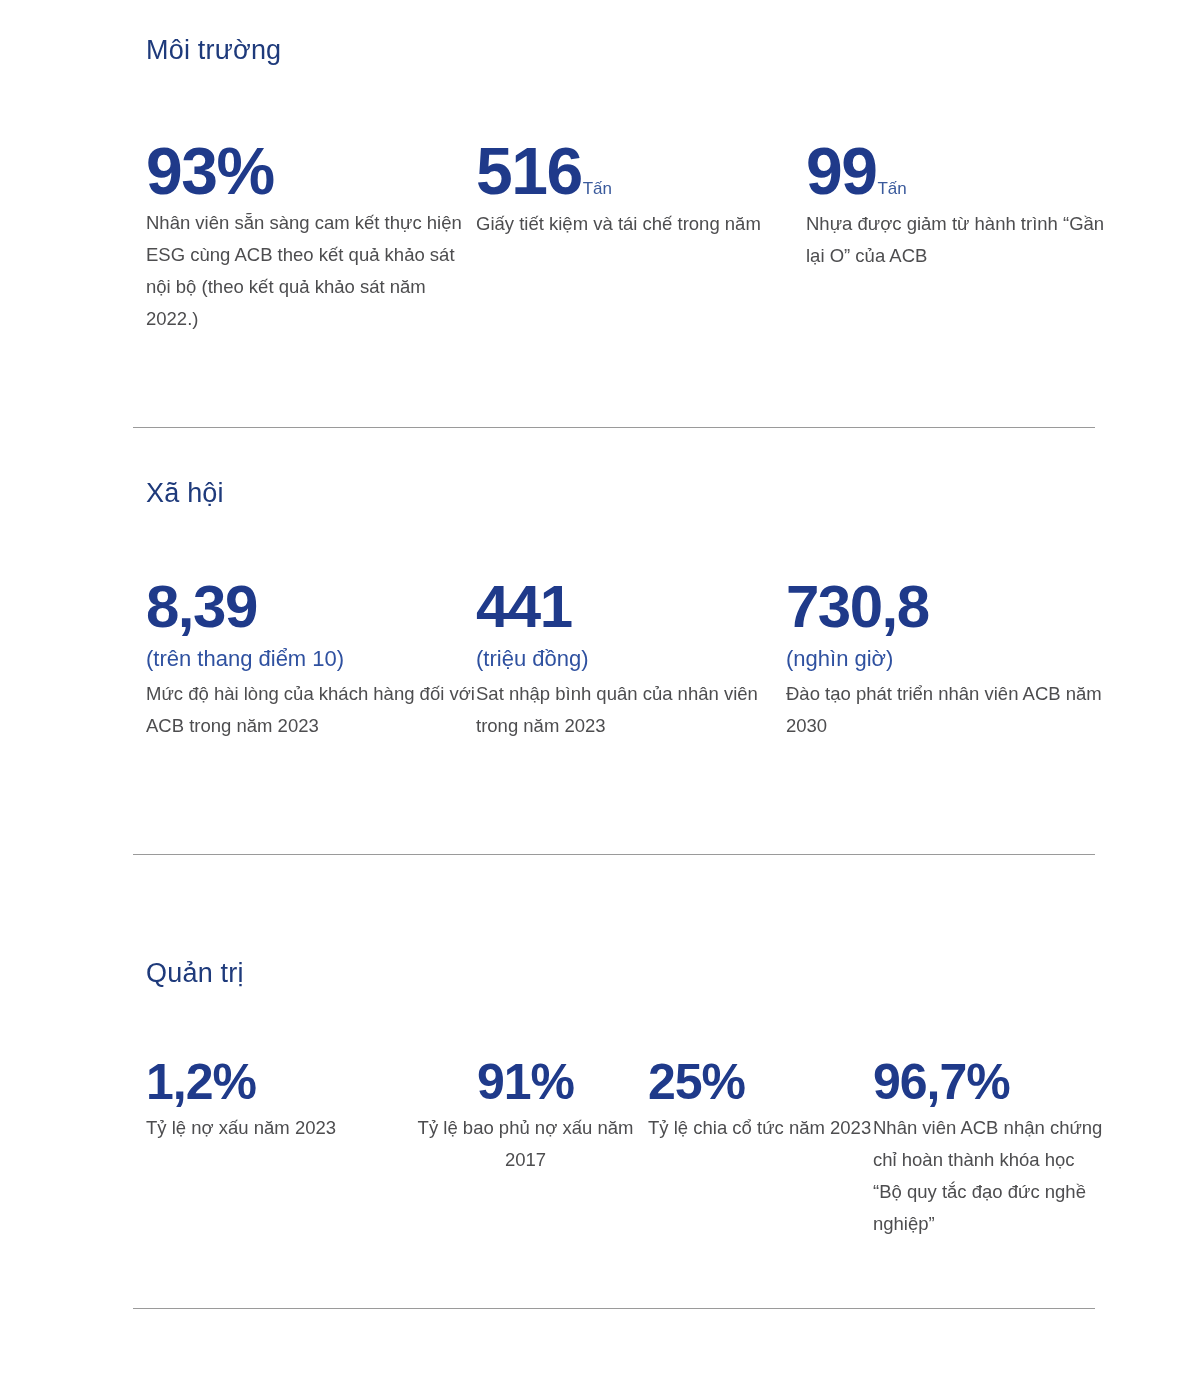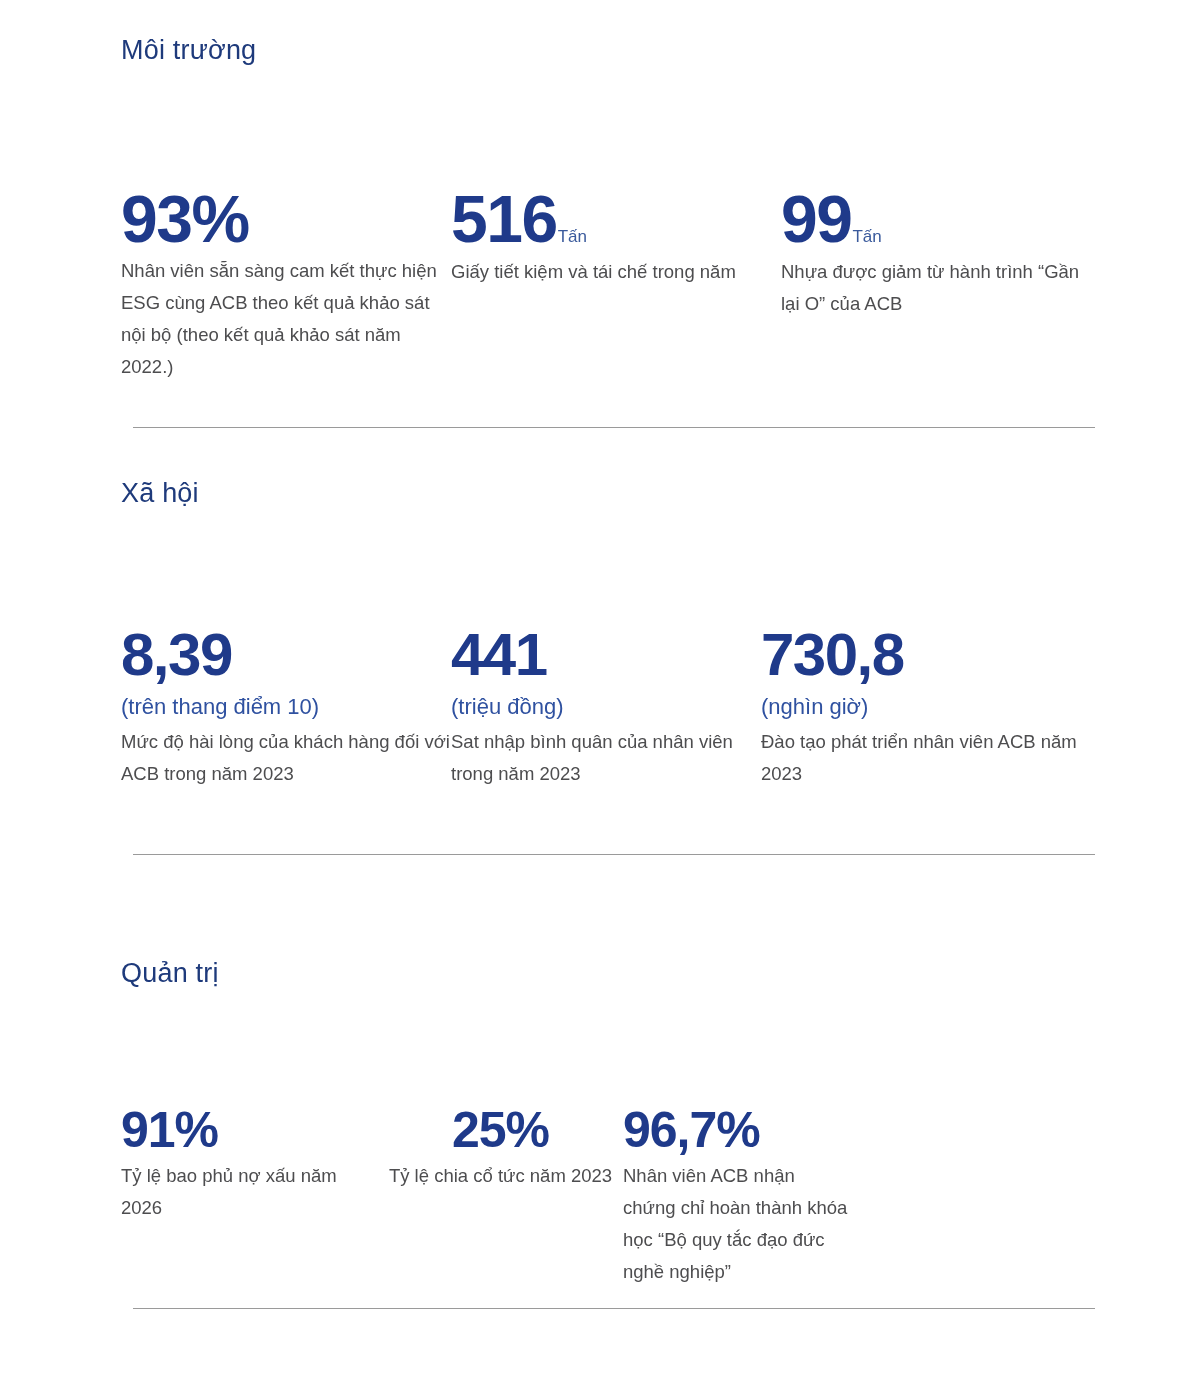--- a/index.html
+++ b/index.html
@@ -18,42 +18,41 @@
 
   .page {
     position: relative;
     width: 1200px;
     height: 1380px;
     box-sizing: border-box;
   }
 
   .section {
     position: absolute;
-    left: 121px;
+    left: 146px;
     width: 962px;
   }
 
   .section-heading {
     color: #1e3a7b;
     font-size: 27px;
     font-weight: 500;
     letter-spacing: 0.2px;
     line-height: 1.2;
     margin: 0;
     white-space: nowrap;
   }
 
   .stats-row {
     display: flex;
     align-items: flex-start;
   }
 
   .stat {
     box-sizing: border-box;
-    margin-top: 48px;
   }
 
   .stat-value-line {
     display: block;
     line-height: 1;
     white-space: nowrap;
   }
 
   .stat-number {
     color: #1f3a8a;
@@ -189,39 +188,45 @@
         </span>
         <span class="stat-unit-block">(triệu đồng)</span>
         <span class="stat-desc">Sat nhập bình quân của nhân viên trong năm 2023</span>
       </div>
 
       <div class="stat">
         <span class="stat-value-line">
           <span class="stat-number">730,8</span>
         </span>
         <span class="stat-unit-block">(nghìn giờ)</span>
-        <span class="stat-desc">Đào tạo phát triển nhân viên ACB năm 2023</span>
+        <span class="stat-desc">Đào tạo phát triển nhân viên ACB năm 2030</span>
       </div>
 
     </div>
   </div>
 
   <hr class="divider" id="divider-2">
 
   <div class="section" id="section-governance">
     <h2 class="section-heading">Quản trị</h2>
 
     <div class="stats-row">
 
+      <div class="stat">
+        <span class="stat-value-line">
+          <span class="stat-number">1,2%</span>
+        </span>
+        <span class="stat-desc">Tỷ lệ nợ xấu năm 2023</span>
+      </div>
 
       <div class="stat">
         <span class="stat-value-line">
           <span class="stat-number">91%</span>
         </span>
-        <span class="stat-desc">Tỷ lệ bao phủ nợ xấu năm 2026</span>
+        <span class="stat-desc">Tỷ lệ bao phủ nợ xấu năm 2017</span>
       </div>
 
       <div class="stat">
         <span class="stat-value-line">
           <span class="stat-number">25%</span>
         </span>
         <span class="stat-desc">Tỷ lệ chia cổ tức năm 2023</span>
       </div>
 
       <div class="stat">

